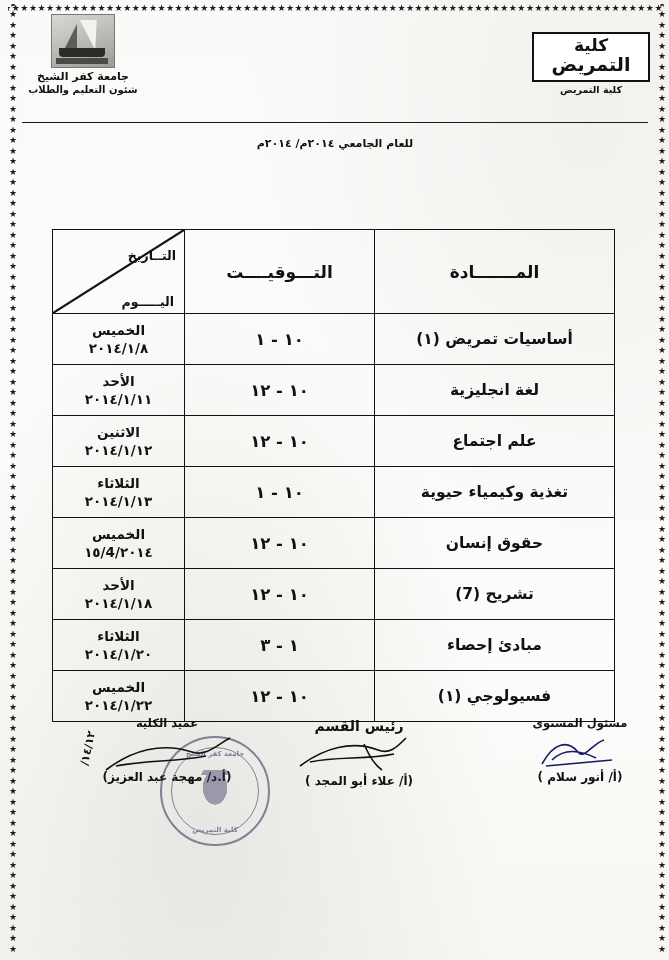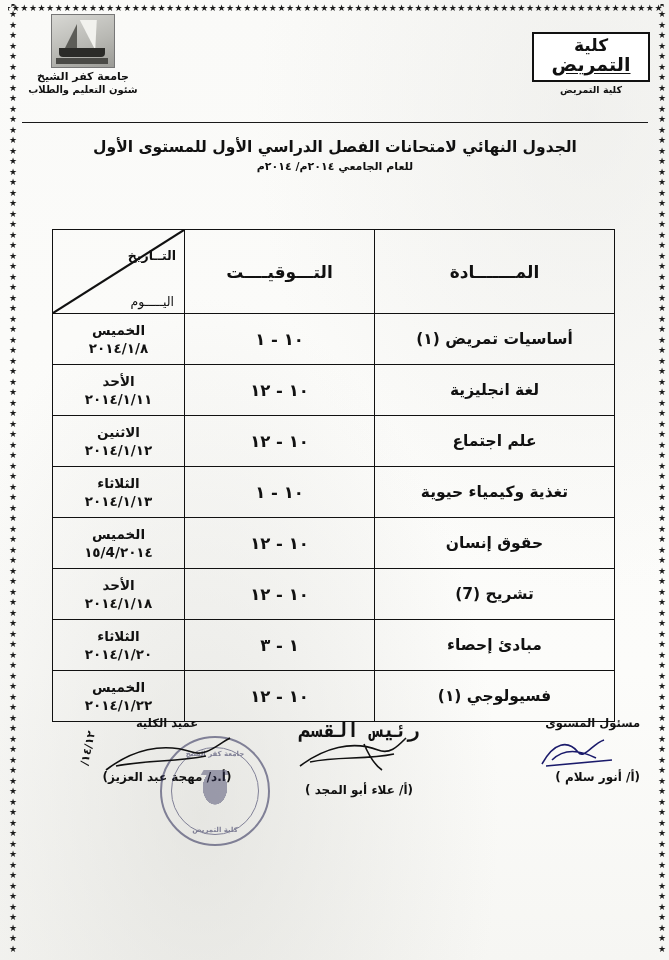--- a/index.html
+++ b/index.html
@@ -54,21 +54,21 @@
     text-align:center;
     background:#fff;
     position:relative;
   }
   .fac-logo-box .l1{
     font-size:17px;font-weight:bold;letter-spacing:1px;line-height:1.05;
     font-family:"DejaVu Sans",sans-serif;
   }
   .fac-logo-box .l2{
     font-size:19px;font-weight:bold;letter-spacing:3px;line-height:1.05;
-    text-decoration:underline;text-underline-offset:2px;
+    text-underline-offset:2px;
     font-family:"DejaVu Sans",sans-serif;
   }
   .fac-logo-cap{
     text-align:center;font-size:9.5px;font-weight:bold;margin-top:2px;
   }
   .uni-block{
     position:absolute;left:0;top:0;width:126px;text-align:center;
   }
   .uni-emblem{
     width:62px;height:52px;margin:0 auto;
@@ -138,40 +138,40 @@
   .hdr-diag{
     position:relative;padding:0;height:83px;overflow:hidden;
   }
   .hdr-diag .diag{
     position:absolute;left:0;top:0;width:100%;height:100%;
   }
   .hdr-diag .lbl-date{
     position:absolute;right:8px;top:18px;font-size:12.5px;font-weight:bold;
   }
   .hdr-diag .lbl-day{
-    position:absolute;right:10px;bottom:4px;font-size:12.5px;font-weight:normal;text-align:right;
+    position:absolute;right:10px;bottom:4px;font-size:12.5px;font-weight:bold;text-align:right;
   }
   .body-row td{height:50px;}
   .cell-subject{font-size:15.5px;}
   .cell-time{font-size:16.5px;letter-spacing:2px;}
   .cell-date{font-size:13px;line-height:1.35;}
   .cell-date .d-day{display:block;font-size:13.5px;}
   .cell-date .d-num{display:block;font-size:13.5px;letter-spacing:.5px;}
   
   .footer{
     position:absolute;left:18px;top:712px;width:634px;height:120px;
   }
   .sig{
     position:absolute;text-align:center;font-weight:bold;
   }
   .sig .role{font-size:11.5px;}
   .sig .nm{font-size:12px;margin-top:40px;white-space:nowrap;}
-  .sig-level{right:12px;top:4px;width:120px;text-align:right;}
+  .sig-level{right:12px;top:4px;width:120px;}
   .sig-head{right:218px;top:6px;width:150px;}
-  .sig-head .role{font-size:20px;font-family:Liberation Mono, monospace;}
+  .sig-head .role{font-size:14px;}
   .sig-dean{right:390px;top:4px;width:190px;}
   
   .scribble{position:absolute;pointer-events:none;}
   .stamp{
     position:absolute;left:88px;top:20px;width:106px;height:106px;
     border:2.5px solid #2a2a55;border-radius:50%;
     opacity:.55;
   }
   .stamp:before{
     content:"";position:absolute;left:9px;top:9px;right:9px;bottom:9px;
@@ -228,21 +228,20 @@
         <div class="l1">كلية</div>
         <div class="l2">التمريض</div>
       </div>
       <div class="fac-logo-cap">كلية التمريض</div>
     </div>
 
   </div>
   <div class="hdr-rule"></div>
 
   <div class="title">
-    <div class="t1">الجدول النهائي لامتحانات الفصل الدراسي الأول للمستوى الأول</div>
     <div class="t2">للعام الجامعي ٢٠١٤م/ ٢٠١٤م</div>
   </div>
 
   <div class="tbl-wrap">
     <table class="sched">
       <colgroup>
         <col class="col-subject">
           <col class="col-time">
           <col class="col-date">
       </colgroup>

